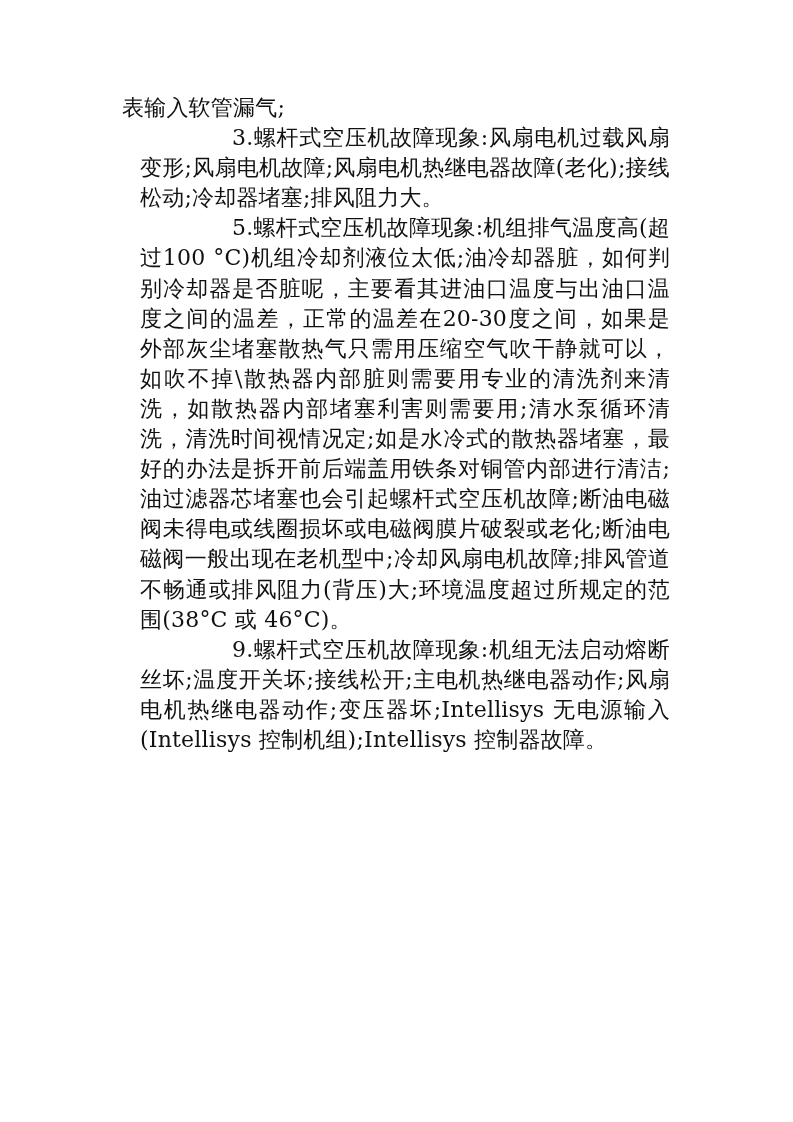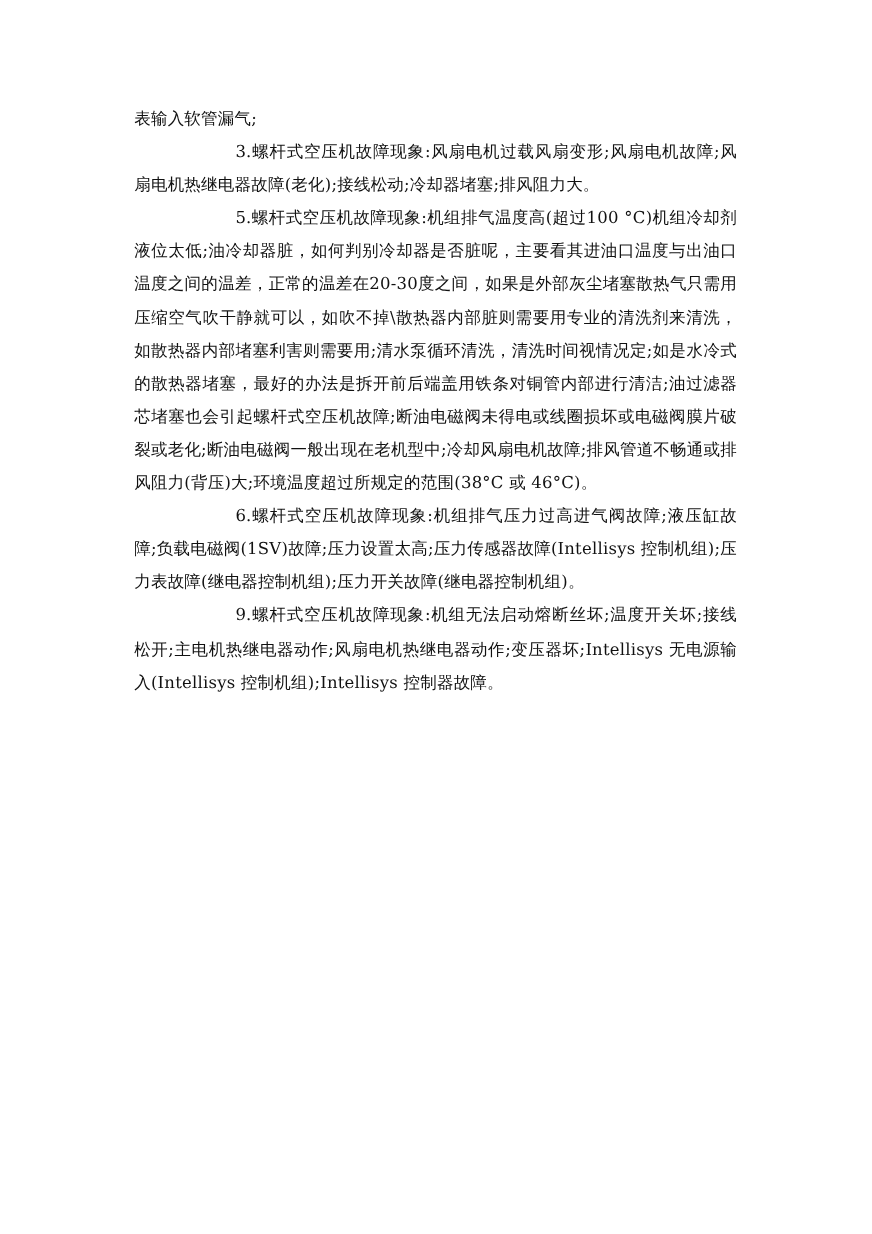--- a/index.html
+++ b/index.html
@@ -12,37 +12,37 @@
       height: 1122px;
       position: relative;
       overflow: hidden;
     }
     .page {
       position: absolute;
       left: 122px;
       top: 93px;
       width: 548px;
       font-family: "DejaVu Serif", "Liberation Serif", serif;
-      font-size: 15px;
+      font-size: 22px;
       line-height: 30.1px;
       color: #111111;
       text-align: justify;
       text-justify: inter-character;
       letter-spacing: 0.2px;
     }
     .para {
       margin: 0;
       padding: 0;
     }
     .para.indent {
       text-indent: 92px;
+      margin-left: 18px;
     }
   </style>
 </head>
 <body>
 
 <div class="page">
   <p class="para">表输入软管漏气;</p>
   <p class="para indent">3.螺杆式空压机故障现象:风扇电机过载风扇变形;风扇电机故障;风扇电机热继电器故障(老化);接线松动;冷却器堵塞;排风阻力大。</p>
   <p class="para indent">5.螺杆式空压机故障现象:机组排气温度高(超过100 °C)机组冷却剂液位太低;油冷却器脏，如何判别冷却器是否脏呢，主要看其进油口温度与出油口温度之间的温差，正常的温差在20-30度之间，如果是外部灰尘堵塞散热气只需用压缩空气吹干静就可以，如吹不掉\散热器内部脏则需要用专业的清洗剂来清洗，如散热器内部堵塞利害则需要用;清水泵循环清洗，清洗时间视情况定;如是水冷式的散热器堵塞，最好的办法是拆开前后端盖用铁条对铜管内部进行清洁;油过滤器芯堵塞也会引起螺杆式空压机故障;断油电磁阀未得电或线圈损坏或电磁阀膜片破裂或老化;断油电磁阀一般出现在老机型中;冷却风扇电机故障;排风管道不畅通或排风阻力(背压)大;环境温度超过所规定的范围(38°C 或 46°C)。</p>
-  <p class="para indent">6.螺杆式空压机故障现象:机组排气压力过高进气阀故障;液压缸故障;负载电磁阀(1SV)故障;压力设置太高;压力传感器故障(Intellisys 控制机组);压力表故障(继电器控制机组);压力开关故障(继电器控制机组)。</p>
   <p class="para indent">9.螺杆式空压机故障现象:机组无法启动熔断丝坏;温度开关坏;接线松开;主电机热继电器动作;风扇电机热继电器动作;变压器坏;Intellisys 无电源输入(Intellisys 控制机组);Intellisys 控制器故障。</p>
 </div>
 
 </body></html>

